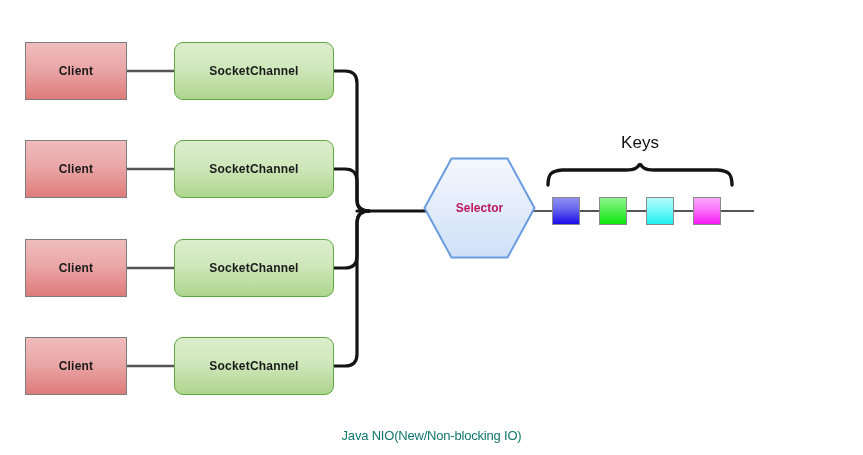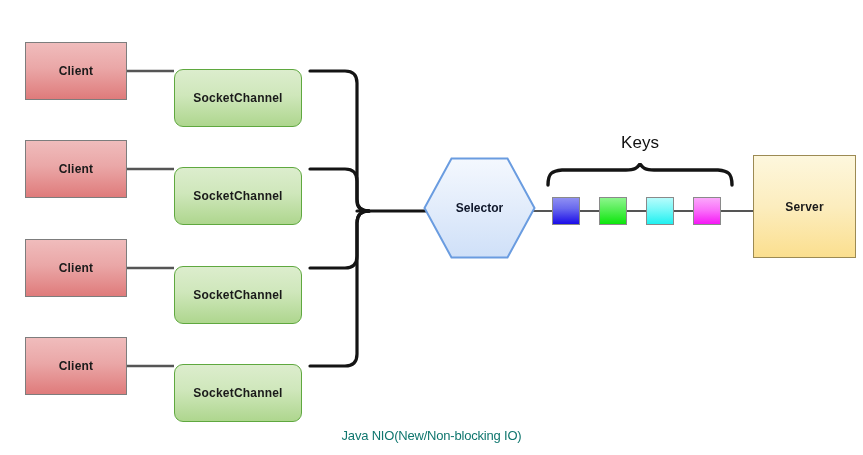--- a/index.html
+++ b/index.html
@@ -30,27 +30,26 @@
     letter-spacing: 0.2px;
   }
   .client-node {
     width: 102px;
     height: 58px;
     border: 1px solid #7d7d7d;
     background: linear-gradient(to bottom, #f0bcbc 0%, #eaa7a7 45%, #df7b7b 100%);
     font-size: 12px;
   }
   .channel-node {
-    width: 128px;
+    width: 160px;
     height: 58px;
     border: 1.5px solid #5fa83f;
     border-radius: 9px;
     background: linear-gradient(to bottom, #dcedcd 0%, #cfe7bb 45%, #aed68e 100%);
     font-size: 12px;
-    margin-top: 27px;
   }
   .server-node {
     width: 103px;
     height: 103px;
     border: 1.5px solid #9c8a53;
     background: linear-gradient(to bottom, #fdf7dd 0%, #fcedbe 50%, #fbdf8f 100%);
     font-size: 12px;
   }
   
   .hex-wrap {
@@ -69,21 +68,21 @@
     position: absolute;
     left: 0;
     top: 0;
     width: 113px;
     height: 102px;
     display: flex;
     align-items: center;
     justify-content: center;
     font-size: 12px;
     font-weight: bold;
-    color: #0f172a;
+    color: #be185d;
   }
   
   .key-square {
     position: absolute;
     width: 28px;
     height: 28px;
     box-sizing: border-box;
     border: 1px solid #8a8a8a;
     top: 197px;
   }
@@ -199,19 +198,16 @@
       <polygon points="28.5,1.5 84.5,1.5 111.5,51 84.5,100.5 28.5,100.5 1.5,51" fill="url(#selGrad)" stroke="#6a9ce0" stroke-width="2"></polygon>
     </svg>
     <div class="hex-label">Selector</div>
   </div>
 
   <div class="key-square key-blue" style="left:552px;"></div>
   <div class="key-square key-green" style="left:599px;"></div>
   <div class="key-square key-cyan" style="left:646px;"></div>
   <div class="key-square key-magenta" style="left:693px;"></div>
 
-  <div class="node server-node" style="left:753px; top:155px;">
-    <span>Server</span>
-  </div>
 
   <div class="caption">Java NIO(New/Non-blocking IO)</div>
 
 </div>
 
 </body></html>

